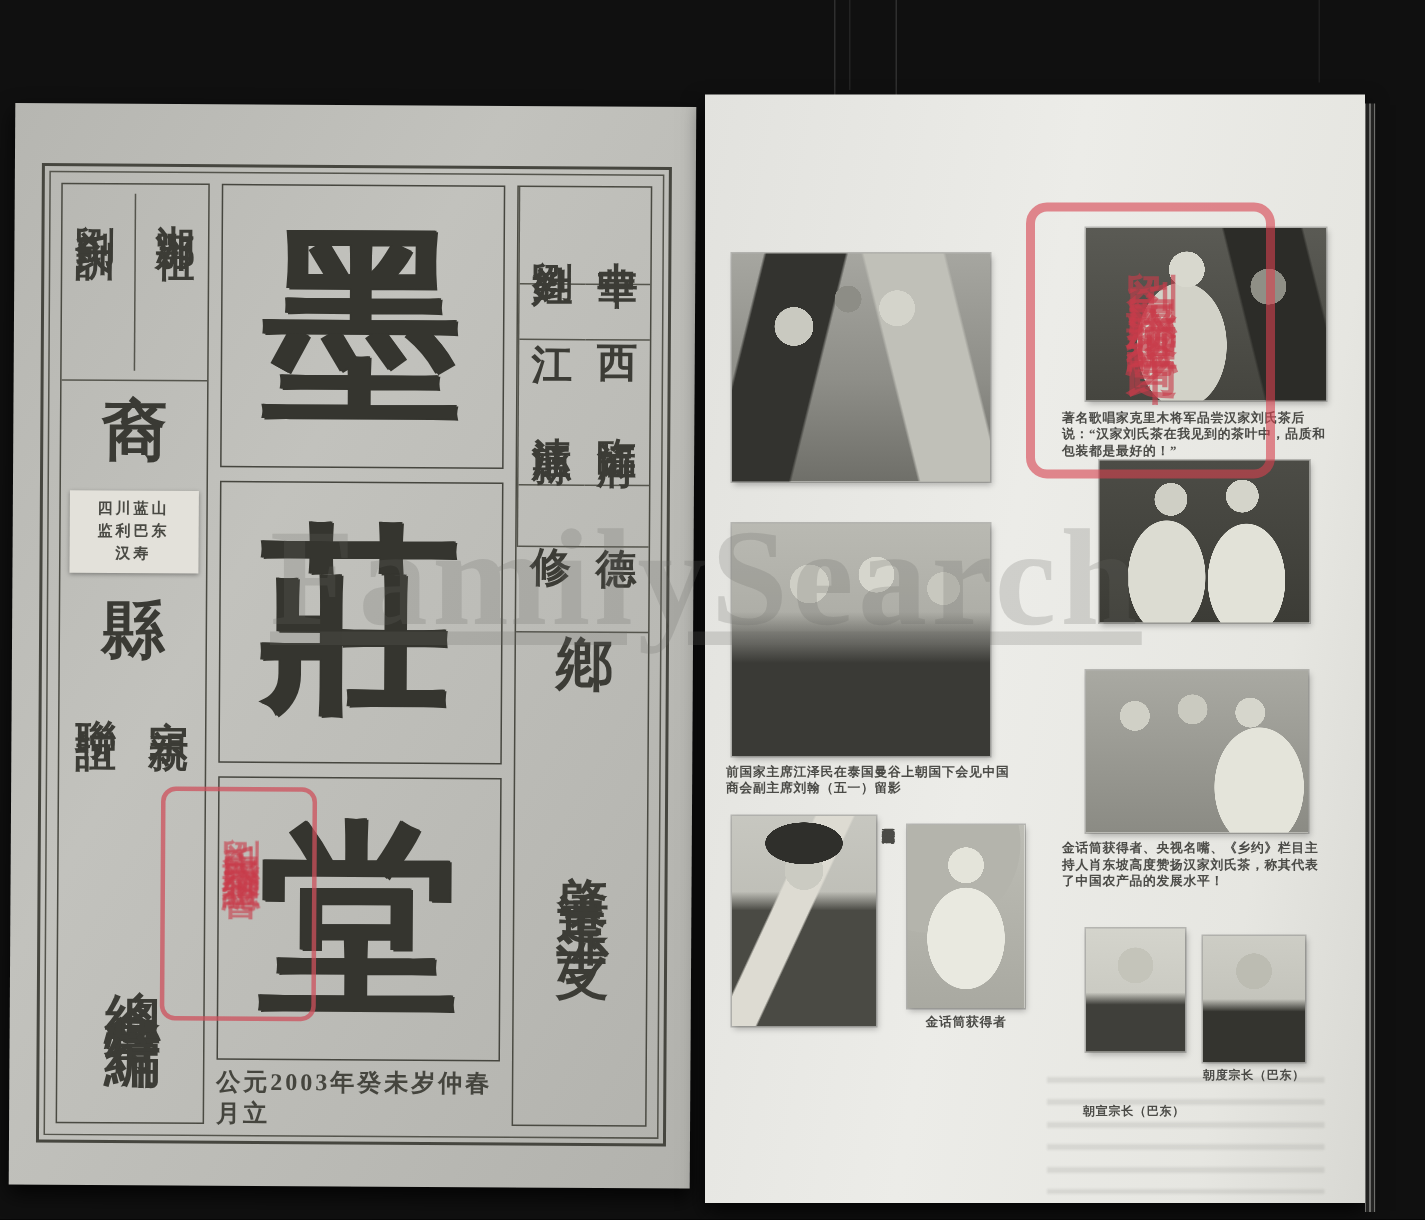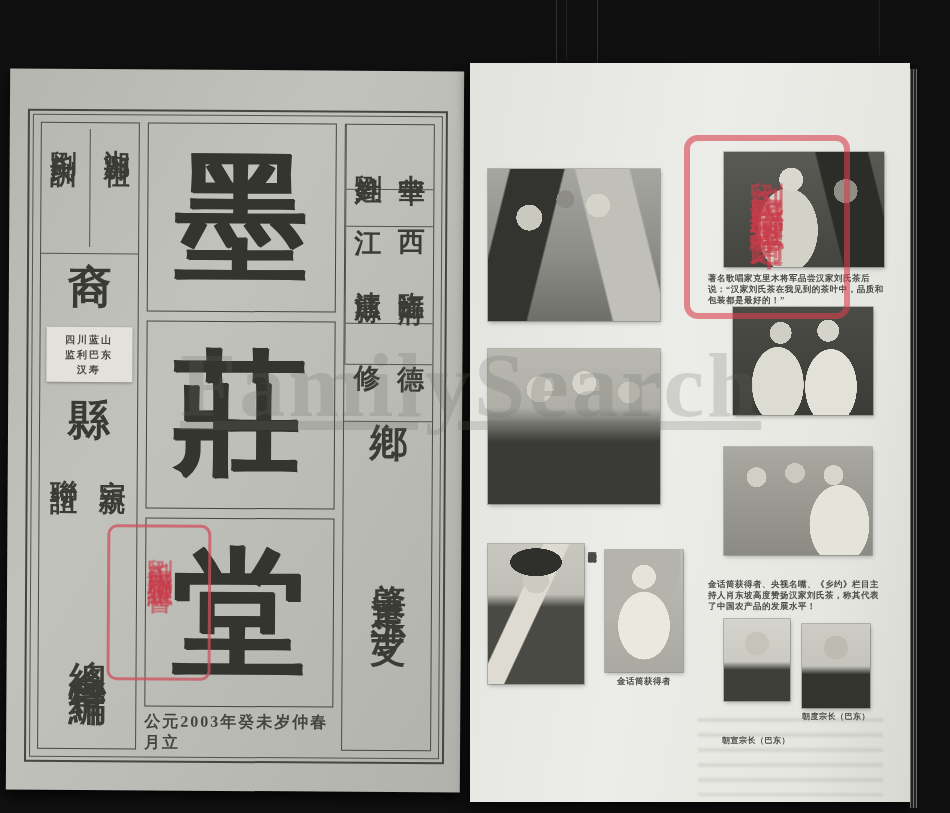--- a/index.html
+++ b/index.html
@@ -196,34 +196,35 @@
     <div class="seal seal-l">
       <span class="sealtxt">劉氏宗親聯誼總會</span>
     </div>
   </div>
 
   <div class="page page-right">
 
     <div class="ph ph-l1"></div>
 
     <div class="ph ph-l2"></div>
+    <div class="cap" style="left:14px;top:446px;width:196px;">前国家主席江泽民在泰国曼谷上朝国下会见中国商会副主席刘翰（五一）留影</div>
 
     <div class="ph ph-mil"></div>
     <div class="vcap" style="left:117px;top:483px;height:132px;">世界刘氏联谊总会会长马来西亚拿督刘南辉太平局绅</div>
 
     <div class="ph ph-baby"></div>
     <div class="cap" style="left:147px;top:613px;width:70px;">金话筒获得者</div>
 
     <div class="ph ph-r1"></div>
     <div class="cap" style="left:238px;top:210px;width:178px;">著名歌唱家克里木将军品尝汉家刘氏茶后说：“汉家刘氏茶在我见到的茶叶中，品质和包装都是最好的！”</div>
 
     <div class="ph ph-r2"></div>
 
     <div class="ph ph-r3"></div>
-    <div class="cap" style="left:238px;top:497px;width:178px;margin-top:19px;">金话筒获得者、央视名嘴、《乡约》栏目主持人肖东坡高度赞扬汉家刘氏茶，称其代表了中国农产品的发展水平！</div>
+    <div class="cap" style="left:238px;top:497px;width:178px;">金话筒获得者、央视名嘴、《乡约》栏目主持人肖东坡高度赞扬汉家刘氏茶，称其代表了中国农产品的发展水平！</div>
 
     <div class="ph ph-p1"></div>
     <div class="cap" style="left:252px;top:673px;width:78px;font-size:8px;">朝宣宗长（巴东）</div>
 
     <div class="ph ph-p2"></div>
     <div class="cap" style="left:332px;top:649px;width:78px;font-size:8px;">朝度宗长（巴东）</div>
 
     <div class="bleed"></div>
 
     <div class="seal seal-r">

